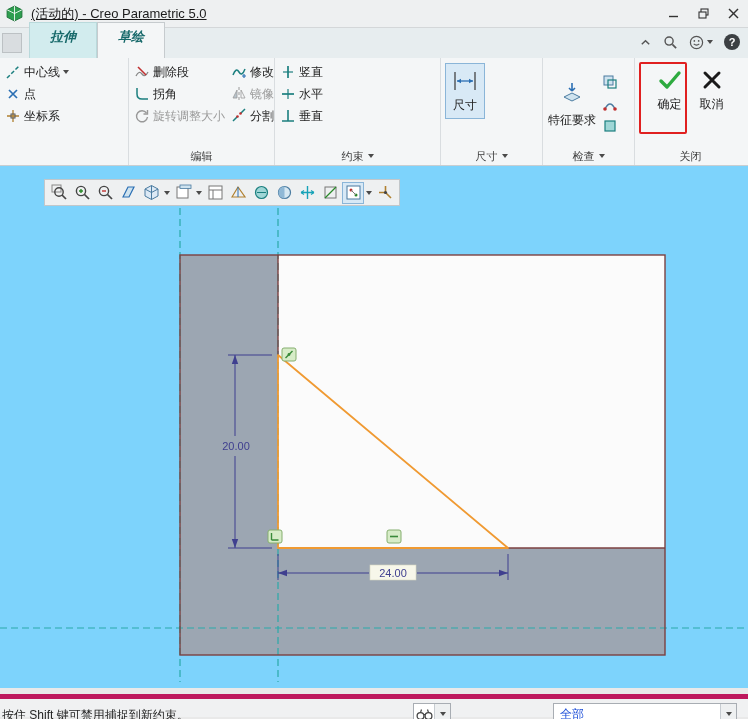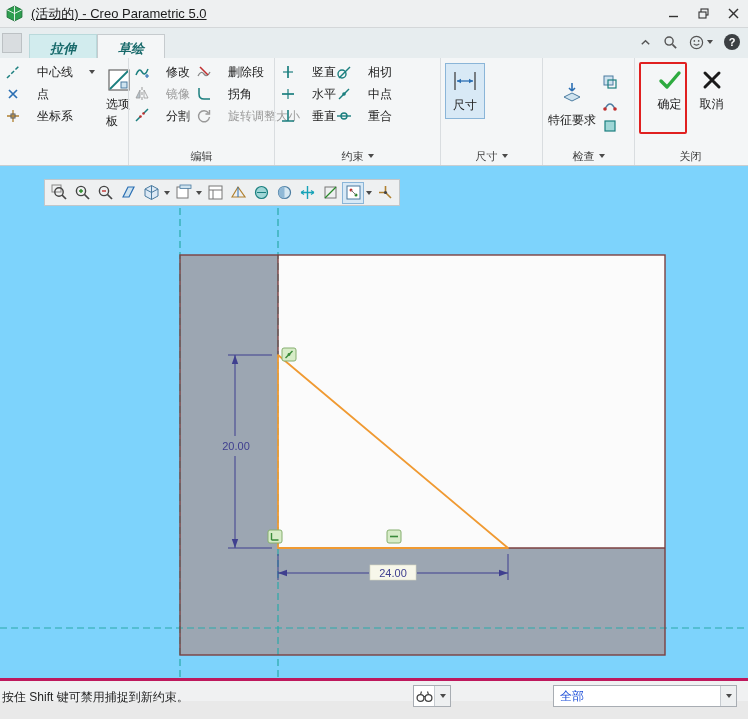--- a/index.html
+++ b/index.html
@@ -16,37 +16,37 @@
     display:flex; align-items:center; box-sizing:border-box; }
   .app-icon { margin-left:6px; width:17px; height:17px; }
   .title-text { margin-left:8px; font-size:13px; color:#1b1b1b;text-decoration:underline; }
   .win-controls { margin-left:auto; display:flex; height:100%; }
   .win-btn { width:30px; height:100%; display:flex; align-items:center; justify-content:center; }
 
   
   .tabrow { position:absolute; top:28px; left:0; width:748px; height:30px;
     background:#e7edef; display:flex; align-items:flex-end; box-sizing:border-box; }
   .qa-icon { width:18px; height:18px; background:#d9dde0; border:1px solid #bcc1c4; margin:0 5px 5px 2px; }
-  .tab { padding:5px 20px 0; font-size:13px; font-style:italic; font-weight:bold; color:#17696a; box-sizing:border-box; }
+  .tab { padding:5px 20px 12px; font-size:13px; font-style:italic; font-weight:bold; color:#17696a; box-sizing:border-box; }
   .tab-extrude { background:#d2ecee; border:1px solid #b9d9db; border-bottom:none; margin-left:2px; }
   .tab-active { background:#f4f6f7; border:1px solid #c6cbce; border-bottom:none;margin-top:28px; }
   .tab-right { position:absolute; right:8px; top:6px; display:flex; gap:11px; align-items:center; }
   .help-glyph { width:16px; height:16px; border-radius:50%; background:#3c4043; color:#fff;
     font-size:11px; font-weight:bold; display:flex; align-items:center; justify-content:center; }
 
   
   .ribbon { position:absolute; top:58px; left:0; width:748px; height:108px;
     background:#f4f6f7; border-bottom:1px solid #c9ced1; box-sizing:border-box; display:flex; }
   .rgroup { display:flex; flex-direction:column; box-sizing:border-box; padding:3px 2px 0; }
   .rgroup + .rgroup { border-left:1px solid #d9dde0; }
   .gcontent { flex:1; display:flex; align-items:flex-start; }
   .glabel { height:18px; display:flex; align-items:center; justify-content:center; gap:4px;
     font-size:11px; color:#3c3c3c; }
   .vcol { display:flex; flex-direction:column; }
-  .sbtn { display:flex; align-items:center; gap:16px; height:22px; padding:0 3px;
+  .sbtn { display:flex; align-items:center; gap:3px; height:22px; padding:0 3px;
     font-size:12px; color:#222; white-space:nowrap; cursor:default; }
   .sbtn.disabled { color:#9b9b9b; }
   .bigbtn { display:flex; flex-direction:column; align-items:center; justify-content:center;
     gap:3px; font-size:12px; color:#222; padding:4px 6px; margin:2px; }
   .bigbtn.selected { background:#d8e9f6; border:1px solid #8ab5d8; }
   .dd { width:0; height:0; border-left:3.5px solid transparent; border-right:3.5px solid transparent;
     border-top:4px solid #4a4a4a; display:inline-block; }
   .ico16 { width:16px; height:16px; flex:0 0 16px; }
   .ico24 { width:26px; height:26px; }
   .red-highlight { position:absolute; left:639px; top:4px; width:44px; height:68px;
@@ -56,22 +56,22 @@
   .canvas { position:absolute; top:166px; left:0; width:748px; height:522px; background:#7dd3fc; }
   .gtoolbar { position:absolute; left:44px; top:13px; height:27px; background:#eef0f1;
     border:1px solid #c2c7ca; display:flex; align-items:center; padding:0 3px; gap:1px; z-index:2; box-sizing:border-box; }
   .tico { width:22px; height:22px; display:flex; align-items:center; justify-content:center; }
   .tico.pressed { background:#d8e9f6; border:1px solid #8ab5d8; box-sizing:border-box; }
   .dd-mini { width:8px; height:22px; display:flex; align-items:center; justify-content:center; }
   svg.sketch { position:absolute; top:0; left:0; }
   .dimtext { font-size:11px; fill:#3f3f8f; font-family:"Liberation Sans","DejaVu Sans",sans-serif; }
 
   
-  .statusbar { position:absolute; bottom:18px; left:0; width:748px; height:23px;
-    background:#f0f1f2; border-top:3px solid #be185d; box-sizing:border-box; }
+  .statusbar { position:absolute; bottom:2px; left:0; width:748px; height:23px;
+    background:#f0f1f2; border-top:5px solid #be185d; box-sizing:border-box; }
   .status-msg { position:absolute; left:2px; top:8px; font-size:12px; color:#1f1f1f; white-space:nowrap; }
   .combo { position:absolute; top:4px; height:22px; background:#ffffff; border:1px solid #a8adb3;
     display:flex; align-items:center; box-sizing:border-box; }
   .combo-find { left:413px; width:38px; }
   .combo-filter { left:553px; width:184px; }
   .combo .val { flex:1; padding-left:6px; font-size:12px; color:#1d4ed8; }
   .combo .dd-btn { width:15px; height:100%; border-left:1px solid #c7ccd1;
     display:flex; align-items:center; justify-content:center; background:#eef0f1; }
 </style>
 </head>
@@ -150,37 +150,51 @@
             <span>点</span>
           </div>
           <div class="sbtn">
             <svg class="ico16" viewBox="0 0 16 16">
               <path d="M8 2 L8 14 M2 8 L14 8" stroke="#b08030" stroke-width="1.3"></path>
               <rect x="6" y="6" width="4" height="4" fill="none" stroke="#555" stroke-width="1"></rect>
             </svg>
             <span>坐标系</span>
           </div>
         </div>
-        <div class="bigbtn">
-          <svg class="ico24" viewBox="0 0 26 26">
-            <rect x="3" y="3" width="20" height="20" fill="#ffffff" stroke="#666" stroke-width="1.2"></rect>
-            <line x1="4" y1="22" x2="22" y2="4" stroke="#1b7f7f" stroke-width="1.8"></line>
-            <rect x="15" y="15" width="6" height="6" fill="#cfe3ef" stroke="#4a7ba0" stroke-width="1"></rect>
-          </svg>
-          <span>选项板</span>
-        </div>
       </div>
       <div class="glabel"></div>
     </div>
 
     <div class="rgroup" style="width:146px">
       <div class="gcontent">
         <div class="vcol">
           <div class="sbtn">
             <svg class="ico16" viewBox="0 0 16 16">
+              <path d="M2 12 Q5 6 8 10 T14 8" fill="none" stroke="#888" stroke-width="1.3"></path>
+              <path d="M4 3 L12 11" stroke="#c03030" stroke-width="1.6"></path>
+            </svg>
+            <span>删除段</span>
+          </div>
+          <div class="sbtn">
+            <svg class="ico16" viewBox="0 0 16 16">
+              <path d="M3 2 L3 8 Q3 13 8 13 L14 13" fill="none" stroke="#1b7f7f" stroke-width="1.5"></path>
+            </svg>
+            <span>拐角</span>
+          </div>
+          <div class="sbtn disabled">
+            <svg class="ico16" viewBox="0 0 16 16">
+              <path d="M12.5 5 A5.5 5.5 0 1 0 13.5 9" fill="none" stroke="#999" stroke-width="1.4"></path>
+              <path d="M13.5 2 L13.5 6 L9.5 6" fill="none" stroke="#999" stroke-width="1.4"></path>
+            </svg>
+            <span>旋转调整大小</span>
+          </div>
+        </div>
+        <div class="vcol">
+          <div class="sbtn">
+            <svg class="ico16" viewBox="0 0 16 16">
               <path d="M2 11 Q5 3 8 8 T14 5" fill="none" stroke="#1b7f7f" stroke-width="1.5"></path>
               <path d="M11 12 L15 12 M13 10 L13 14" stroke="#2b6fb3" stroke-width="1.2"></path>
             </svg>
             <span>修改</span>
           </div>
           <div class="sbtn disabled">
             <svg class="ico16" viewBox="0 0 16 16">
               <line x1="8" y1="1" x2="8" y2="15" stroke="#999" stroke-width="1" stroke-dasharray="3 2"></line>
               <path d="M6 4 L2 12 L6 12 Z" fill="#b8c4cc" stroke="#999" stroke-width="0.8"></path>
               <path d="M10 4 L14 12 L10 12 Z" fill="none" stroke="#999" stroke-width="0.8"></path>
@@ -189,42 +203,20 @@
           </div>
           <div class="sbtn">
             <svg class="ico16" viewBox="0 0 16 16">
               <path d="M2 13 L6.5 8.5 M9.5 5.5 L14 1" stroke="#1b7f7f" stroke-width="1.5"></path>
               <circle cx="6.5" cy="8.5" r="1.3" fill="#c03030"></circle>
                 <circle cx="9.5" cy="5.5" r="1.3" fill="#c03030"></circle>
             </svg>
             <span>分割</span>
           </div>
         </div>
-        <div class="vcol">
-          <div class="sbtn">
-            <svg class="ico16" viewBox="0 0 16 16">
-              <path d="M2 12 Q5 6 8 10 T14 8" fill="none" stroke="#888" stroke-width="1.3"></path>
-              <path d="M4 3 L12 11" stroke="#c03030" stroke-width="1.6"></path>
-            </svg>
-            <span>删除段</span>
-          </div>
-          <div class="sbtn">
-            <svg class="ico16" viewBox="0 0 16 16">
-              <path d="M3 2 L3 8 Q3 13 8 13 L14 13" fill="none" stroke="#1b7f7f" stroke-width="1.5"></path>
-            </svg>
-            <span>拐角</span>
-          </div>
-          <div class="sbtn disabled">
-            <svg class="ico16" viewBox="0 0 16 16">
-              <path d="M12.5 5 A5.5 5.5 0 1 0 13.5 9" fill="none" stroke="#999" stroke-width="1.4"></path>
-              <path d="M13.5 2 L13.5 6 L9.5 6" fill="none" stroke="#999" stroke-width="1.4"></path>
-            </svg>
-            <span>旋转调整大小</span>
-          </div>
-        </div>
       </div>
       <div class="glabel">
         <span>编辑</span>
       </div>
     </div>
 
     <div class="rgroup" style="width:166px">
       <div class="gcontent">
         <div class="vcol" style="width:56px">
           <div class="sbtn">
@@ -239,43 +231,20 @@
               <line x1="2" y1="8" x2="14" y2="8" stroke="#1b7f7f" stroke-width="1.7"></line>
               <line x1="8" y1="3" x2="8" y2="13" stroke="#1b7f7f" stroke-width="1.2"></line>
             </svg>
             <span>水平</span>
           </div>
           <div class="sbtn">
             <svg class="ico16" viewBox="0 0 16 16">
               <path d="M2 13 L14 13 M8 13 L8 2" fill="none" stroke="#1b7f7f" stroke-width="1.6"></path>
             </svg>
             <span>垂直</span>
-          </div>
-        </div>
-        <div class="vcol" style="width:56px">
-          <div class="sbtn">
-            <svg class="ico16" viewBox="0 0 16 16">
-              <circle cx="6" cy="10" r="4" fill="none" stroke="#1b7f7f" stroke-width="1.4"></circle>
-              <line x1="3" y1="14" x2="14" y2="3" stroke="#1b7f7f" stroke-width="1.4"></line>
-            </svg>
-            <span>相切</span>
-          </div>
-          <div class="sbtn">
-            <svg class="ico16" viewBox="0 0 16 16">
-              <line x1="3" y1="13" x2="13" y2="3" stroke="#1b7f7f" stroke-width="1.4"></line>
-              <circle cx="8" cy="8" r="1.8" fill="#1b7f7f"></circle>
-            </svg>
-            <span>中点</span>
-          </div>
-          <div class="sbtn">
-            <svg class="ico16" viewBox="0 0 16 16">
-              <line x1="1" y1="8" x2="15" y2="8" stroke="#1b7f7f" stroke-width="1.4"></line>
-              <circle cx="8" cy="8" r="3" fill="none" stroke="#1b7f7f" stroke-width="1.4"></circle>
-            </svg>
-            <span>重合</span>
           </div>
         </div>
       </div>
       <div class="glabel">
         <span>约束</span>
         <span class="dd"></span>
       </div>
     </div>
 
     <div class="rgroup" style="width:102px">

